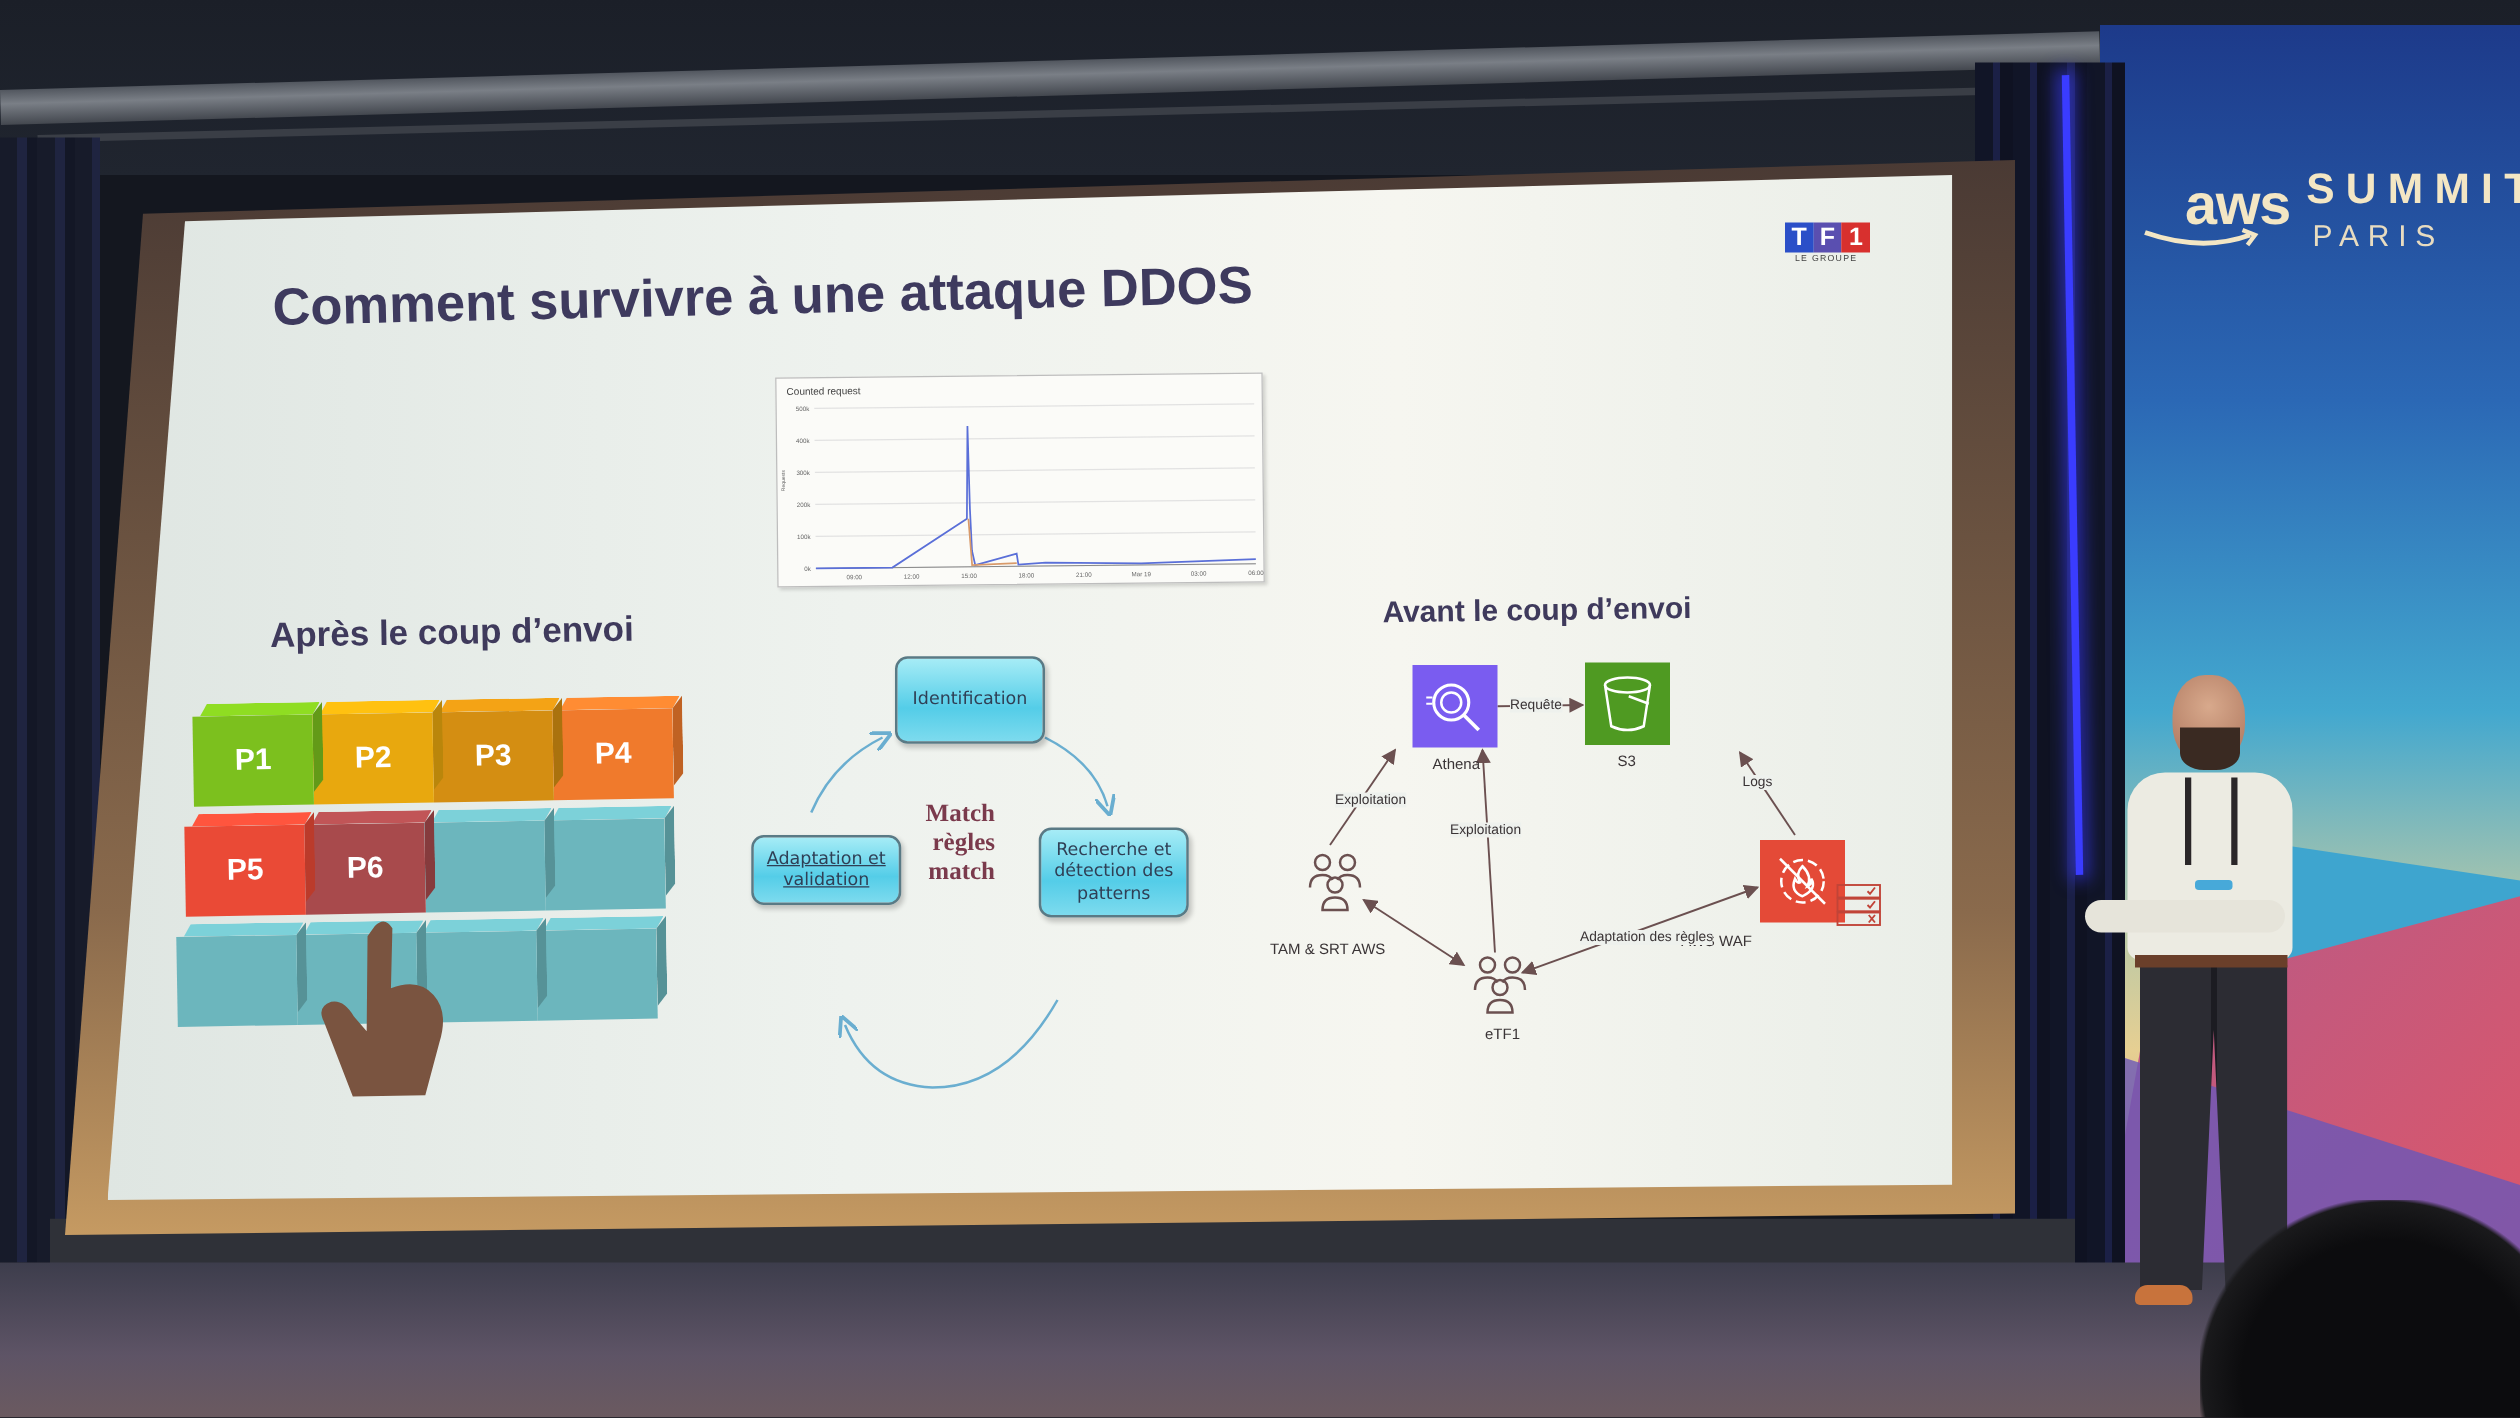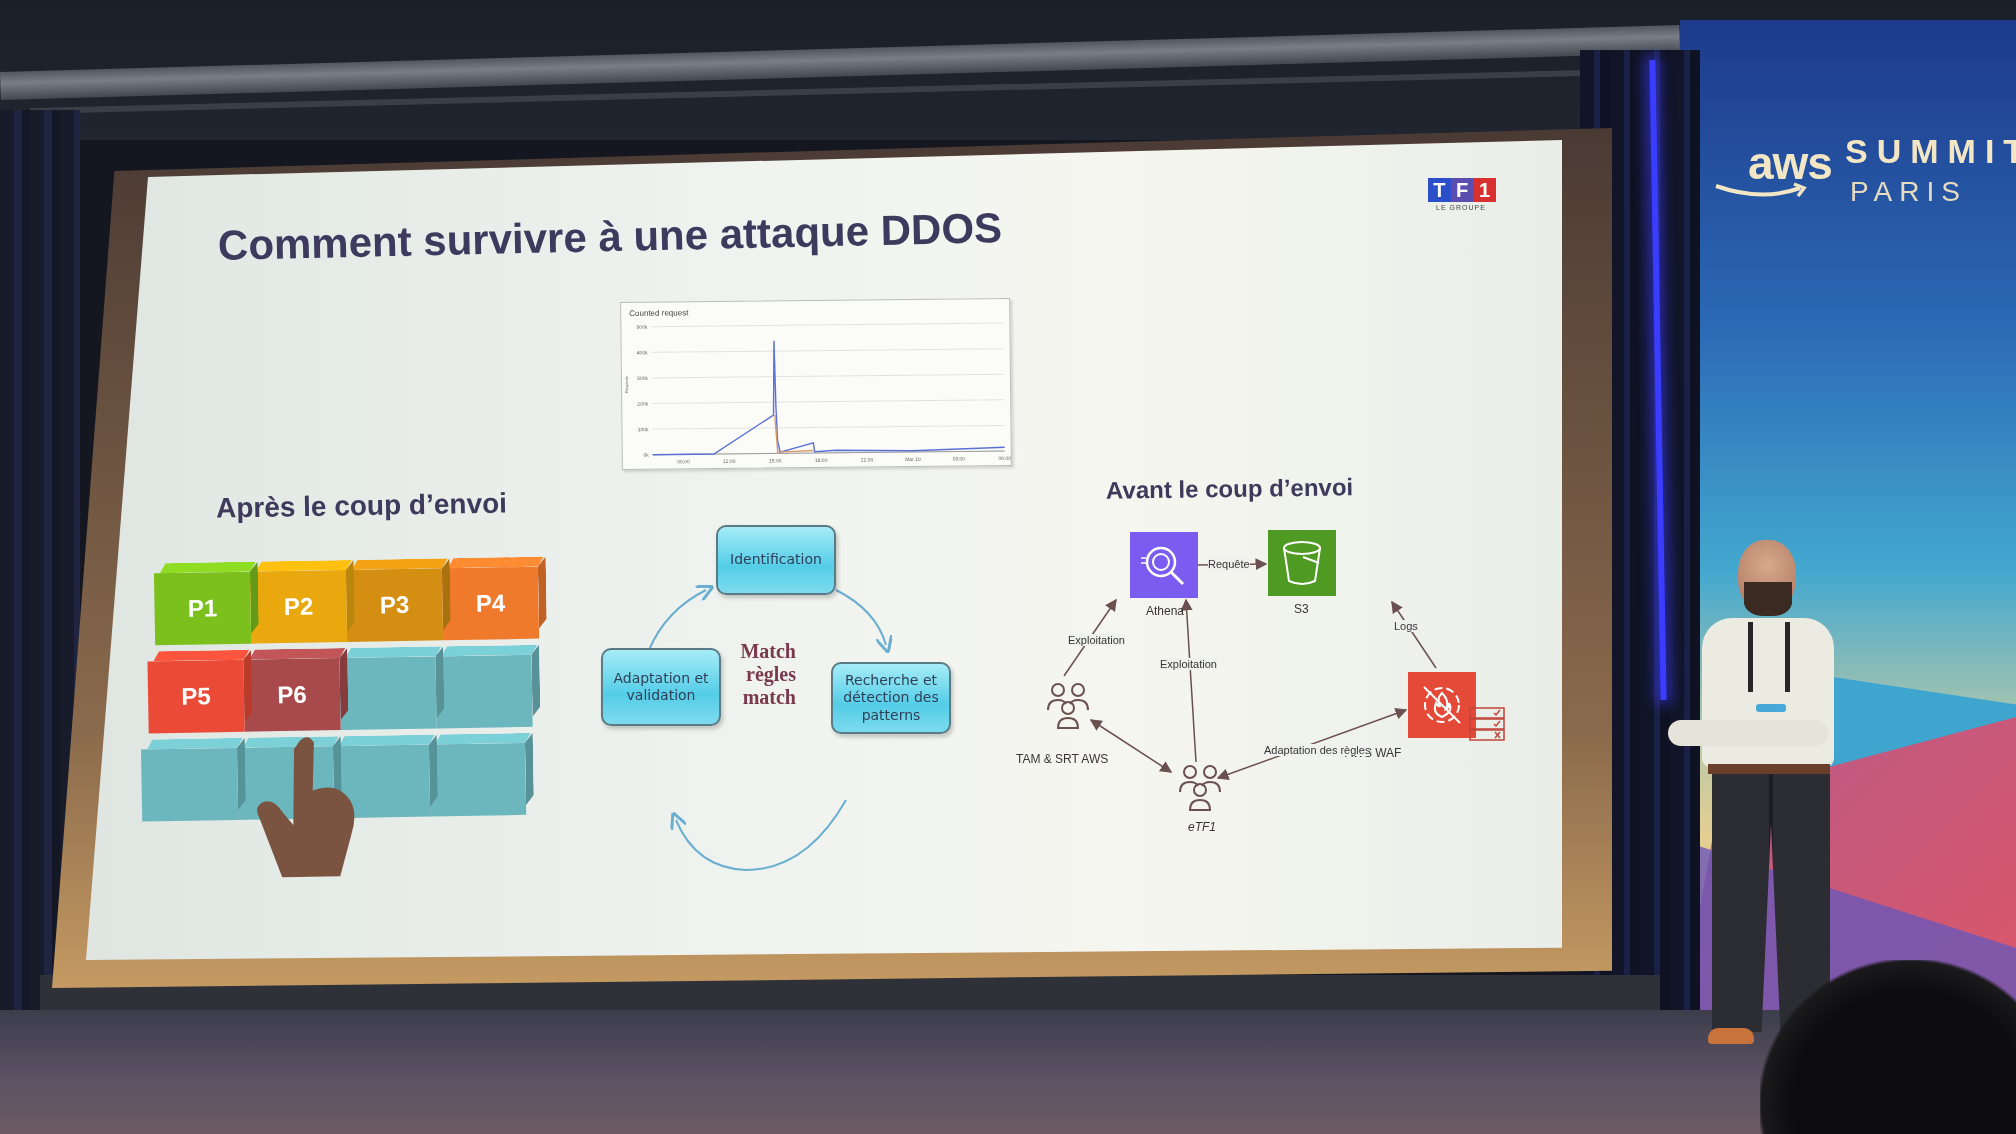--- a/index.html
+++ b/index.html
@@ -28,21 +28,21 @@
   .banner .tri2 { position: absolute; left: 0; top: 680px; width: 400px; height: 320px;
     background: linear-gradient(135deg, #b45b8a, #e05666); clip-path: polygon(100% 0, 100% 100%, 0 100%, 10% 30%); }
   .banner .tri3 { position: absolute; left: 0; top: 820px; width: 336px; height: 180px;
     background: #6a58b8; clip-path: polygon(0 0, 100% 60%, 100% 100%, 0 100%); opacity: .8; }
 
   .aws-logo { position: absolute; left: 1712px; top: 140px; color: #f3e6c4; }
   .aws-word { font-size: 46px; font-weight: bold; letter-spacing: -1px; line-height: 1; margin-left: 36px; }
   .aws-smile { display: block; width: 100px; height: 18px; margin-top: -4px; }
   .summit { position: absolute; left: 1845px; top: 132px; color: #f3e6c4; font-size: 34px;
     font-weight: bold; letter-spacing: 9px; }
-  .paris { position: absolute; left: 1850px; top: 176px; color: #e8dcc0; font-size: 28px; letter-spacing: 7px; }
+  .paris { position: absolute; left: 1850px; top: 176px; color: #e8dcc0; font-size: 24px; letter-spacing: 7px; }
 
   .stage-floor { position: absolute; left: 0; top: 1010px; width: 2016px; height: 124px;
     background: linear-gradient(#3d3d4c, #5e5466 60%, #6b5a60); }
   .stage-lip { position: absolute; left: 40px; top: 975px; width: 1620px; height: 40px;
     background: #2f3138; }
   .audience-head { position: absolute; left: 1760px; top: 960px; width: 300px; height: 240px;
     background: radial-gradient(ellipse at 50% 60%, #0c0c0e 55%, #1a1a1c 70%, transparent 72%); }
 
   
   .speaker { position: absolute; left: 1668px; top: 540px; width: 200px; height: 520px; }
@@ -220,21 +220,21 @@
       <path d="M563 510 Q580 470 620 450" stroke="#6aaed0" stroke-width="2" fill="none" marker-end="url(#cy)"></path>
       <path d="M750 450 Q790 470 800 505" stroke="#6aaed0" stroke-width="2" fill="none" marker-end="url(#cy)"></path>
       <path d="M760 660 Q720 730 660 730 Q610 728 590 680" stroke="#6aaed0" stroke-width="2" fill="none" marker-end="url(#cy)"></path>
     </svg>
     <div class="cycle-box" style="left:630px; top:385px; width:120px; height:70px;">
       <span>Identification</span>
     </div>
     <div class="cycle-box" style="left:745px; top:522px; width:120px; height:72px;">
       <span>Recherche et détection des patterns</span>
     </div>
-    <div class="cycle-box" style="left:515px; top:508px; width:120px; height:78px;">
+    <div class="cycle-box" style="left:515px; top:528px; width:120px; height:56px;text-decoration:underline;">
       <span>Adaptation et validation</span>
     </div>
     <div class="cycle-center">
       <div>Match</div>
       <div>règles</div>
       <div>match</div>
     </div>
 
     <div class="h-before">Avant le coup d’envoi</div>
     <div class="arch">
@@ -303,21 +303,21 @@
       <div class="actor-label" style="left:930px; top:596px;margin-top:16px;">TAM &amp; SRT AWS</div>
 
       <svg style="position:absolute; left:1090px; top:622px;" width="50" height="50" viewBox="0 0 50 50">
         <circle cx="14" cy="10" r="6" stroke="#6b5050" stroke-width="2" fill="none"></circle>
         <circle cx="34" cy="10" r="6" stroke="#6b5050" stroke-width="2" fill="none"></circle>
         <circle cx="24" cy="28" r="6" stroke="#6b5050" stroke-width="2" fill="none"></circle>
         <path d="M4 30 Q4 20 14 20 Q20 20 22 24" stroke="#6b5050" stroke-width="2" fill="none"></path>
         <path d="M44 30 Q44 20 34 20 Q28 20 26 24" stroke="#6b5050" stroke-width="2" fill="none"></path>
         <path d="M14 48 Q14 38 24 38 Q34 38 34 48 Z" stroke="#6b5050" stroke-width="2" fill="none"></path>
       </svg>
-      <div class="actor-label" style="left:1102px; top:680px;font-style:italic;">eTF1</div>
+      <div class="actor-label" style="left:1102px; top:680px;">eTF1</div>
 
       <div class="edge-label" style="left:1122px; top:418px;">Requête</div>
       <div class="edge-label" style="left:1308px; top:480px;">Logs</div>
       <div class="edge-label" style="left:982px; top:494px;">Exploitation</div>
       <div class="edge-label" style="left:1074px; top:518px;">Exploitation</div>
       <div class="edge-label" style="left:1178px; top:604px;">Adaptation des règles</div>
     </div>
 
   </div>
 </div>

